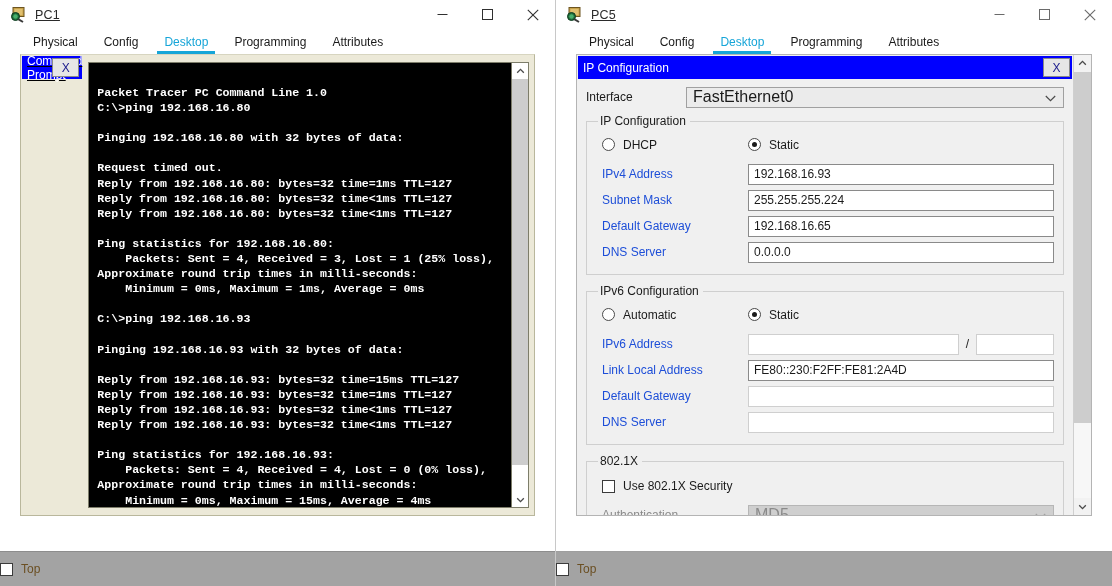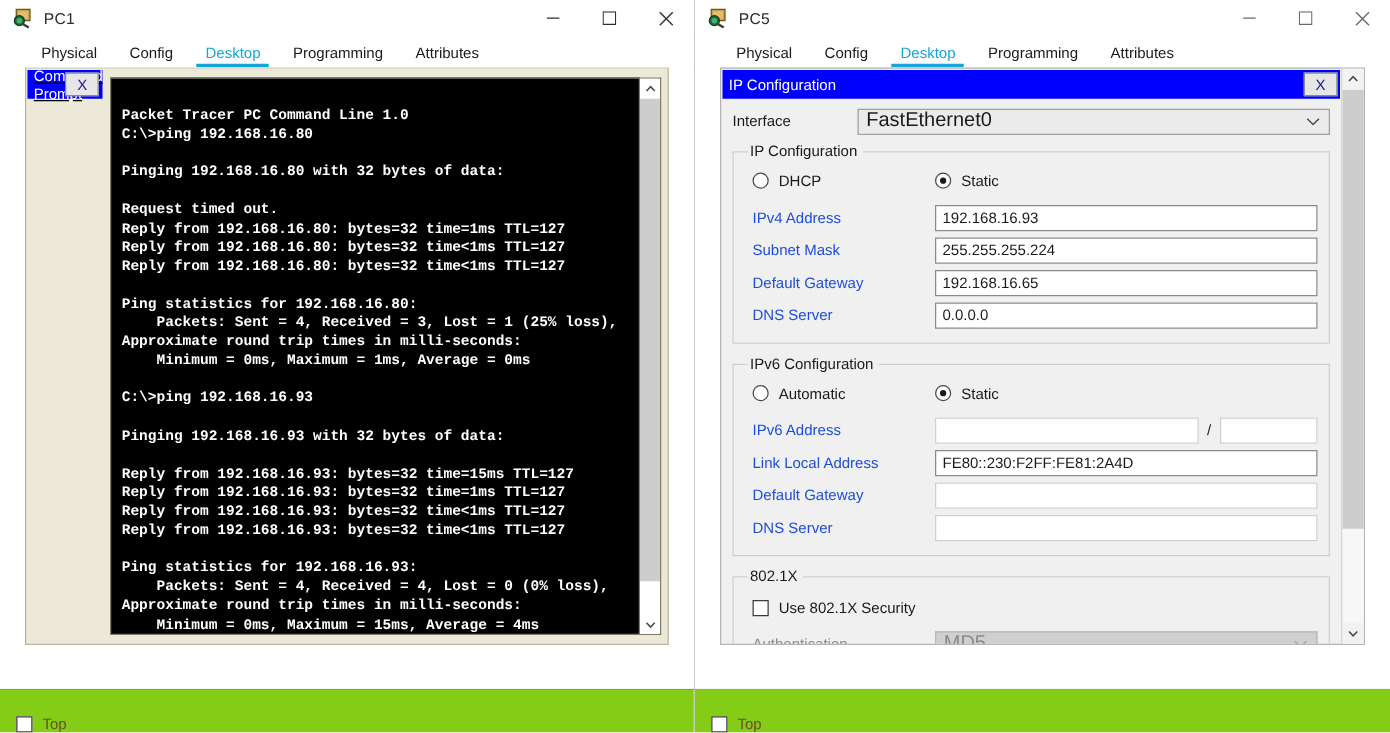--- a/index.html
+++ b/index.html
@@ -28,21 +28,21 @@
     display: flex; align-items: center;
     background: #ffffff;
     padding-left: 10px;
     position: relative;
   }
   .app-icon {
     width: 17px; height: 17px; flex: 0 0 17px;
     position: relative; margin-right: 8px;
   }
   .title-text {
-    font-size: 12.5px; color: #2b2b2b; letter-spacing: .2px;
+    font-size: 12.5px; color: #2b2b2b; letter-spacing: .2px; text-decoration: underline;
   }
   .caption-buttons {
     position: absolute; right: 0; top: 0; height: 29px;
     display: flex; align-items: stretch;
   }
   .cap-btn {
     width: 45px; display: flex; align-items: center; justify-content: center;
     cursor: default; color: #303030;
   }
   .cap-btn svg { display: block; }
@@ -145,24 +145,23 @@
   .vs-track { flex: 1 1 auto; position: relative; background: #ffffff; }
   .vs-thumb {
     position: absolute; left: 0; right: 0;
     background: #cdcdcd;
   }
   .chev { width: 9px; height: 9px; }
 
   
   .footer {
     flex: 0 0 35px; height: 35px;
-    background: #84cc16;
+    background: #a3a3a3;
     border-top: 1px solid #9e9e9e;
-    display: flex; align-items: flex-end;
-    padding-left: 13px;
+    display: flex; align-items: center;
   }
   .footer-left { border-top-color: #8d8d8d; }
   .chk {
     width: 13px; height: 13px;
     border: 1px solid #3b3b3b;
     background: #ffffff;
     margin-right: 8px; flex: 0 0 13px;
     cursor: default;
   }
   .footer-label { font-size: 12px; color: #6b4f22; }

